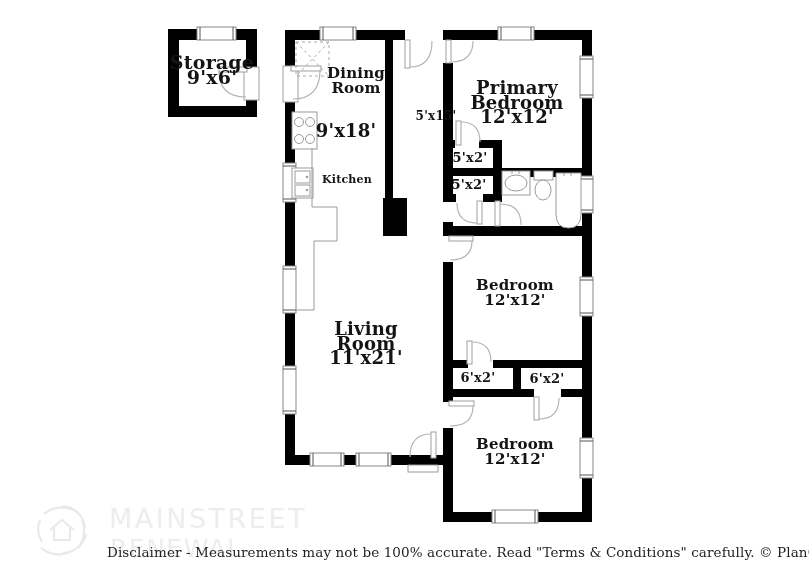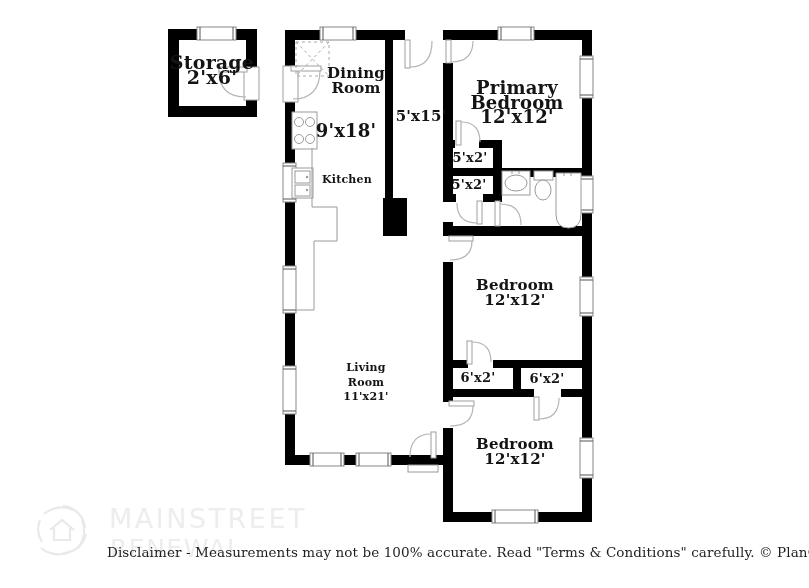--- a/index.html
+++ b/index.html
@@ -249,51 +249,51 @@
         <path class="fix" d="M 556,173 L 581,173 L 581,214 Q 581,228 568.5,228 Q 556,228 556,214 Z"></path>
         <line class="fixl" x1="564" y1="173" x2="564" y2="176"></line>
         <line class="fixl" x1="571" y1="173" x2="571" y2="176"></line>
       </g>
     </g>
   </svg>
 
   <div id="labels">
       <div class="room-label" style="left: 212px; top: 69px; font-size: 19px;">
         <div>Storage</div>
-        <div>2'x6'</div>
+        <div>9'x6'</div>
       </div>
       <div class="room-label" style="left: 347px; top: 80px; font-size: 15px; margin-left: 9px;">
         <div>Dining</div>
         <div>Room</div>
       </div>
       <div class="room-label" style="left: 346px; top: 131px; font-size: 18px;">
         <div>9'x18'</div>
       </div>
-      <div class="room-label" style="left: 421px; top: 116px; font-size: 15px;">
+      <div class="room-label" style="left: 436px; top: 116px; font-size: 12px;">
         <div>5'x15'</div>
       </div>
       <div class="room-label" style="left: 517px; top: 103px; font-size: 18px;">
         <div>Primary</div>
         <div>Bedroom</div>
         <div>12'x12'</div>
       </div>
       <div class="room-label" style="left: 470px; top: 158px; font-size: 13px;">
         <div>5'x2'</div>
       </div>
       <div class="room-label" style="left: 469px; top: 185px; font-size: 13px;">
         <div>5'x2'</div>
       </div>
       <div class="room-label" style="left: 347px; top: 180px; font-size: 11px;">
         <div>Kitchen</div>
       </div>
       <div class="room-label" style="left: 515px; top: 292px; font-size: 15px;">
         <div>Bedroom</div>
         <div>12'x12'</div>
       </div>
-      <div class="room-label" style="left: 366px; top: 344px; font-size: 11px; margin-top: 39px;">
+      <div class="room-label" style="left: 366px; top: 344px; font-size: 18px;">
         <div>Living</div>
         <div>Room</div>
         <div>11'x21'</div>
       </div>
       <div class="room-label" style="left: 478px; top: 378px; font-size: 13px;">
         <div>6'x2'</div>
       </div>
       <div class="room-label" style="left: 547px; top: 379px; font-size: 13px;">
         <div>6'x2'</div>
       </div>

